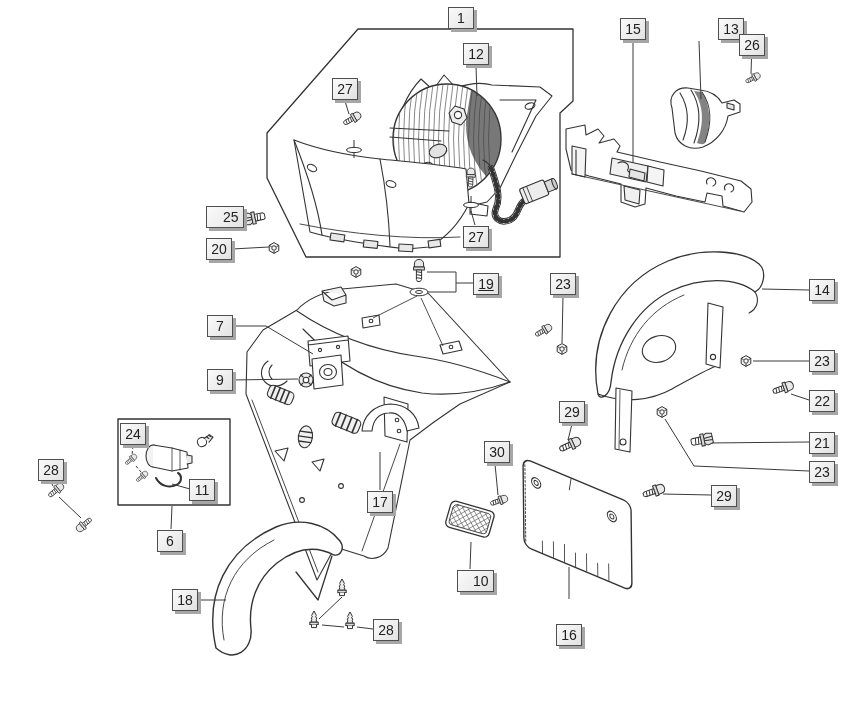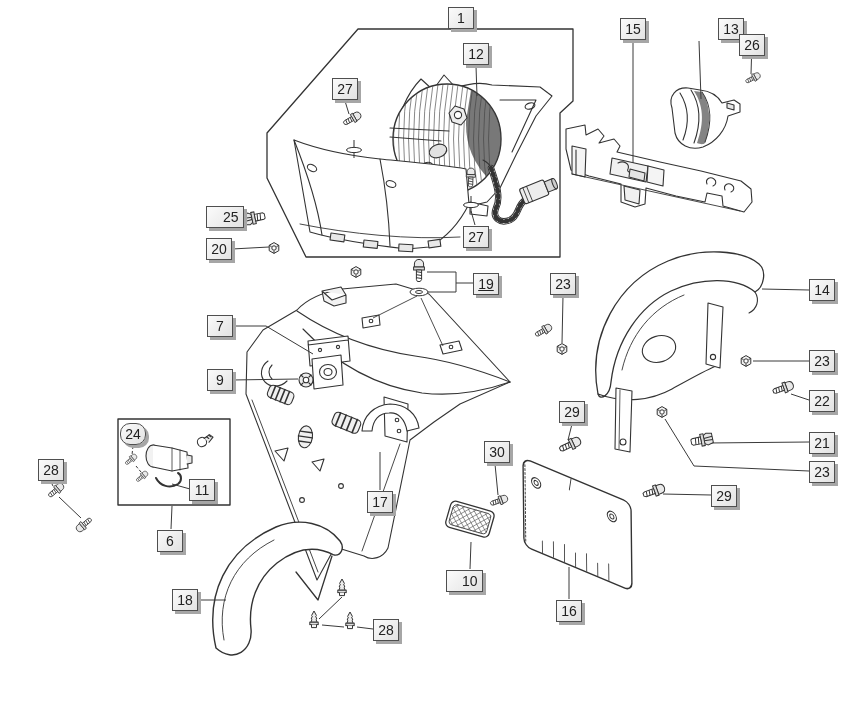--- a/index.html
+++ b/index.html
@@ -300,28 +300,28 @@
     <div class="callout" style="left: 332px; top: 78px;">27</div>
     <div class="callout" style="left: 206px; top: 206px; padding-left: 16px;">25</div>
     <div class="callout" style="left: 206px; top: 238px;">20</div>
     <div class="callout" style="left: 463px; top: 226px;">27</div>
     <div class="callout" style="left: 473px; top: 273px; text-decoration: underline;">19</div>
     <div class="callout" style="left: 550px; top: 273px;">23</div>
     <div class="callout" style="left: 809px; top: 279px;">14</div>
     <div class="callout" style="left: 207px; top: 315px;">7</div>
     <div class="callout" style="left: 207px; top: 369px;">9</div>
     <div class="callout" style="left: 809px; top: 350px;">23</div>
-    <div class="callout" style="left: 809px; top: 390px;">22</div>
+    <div class="callout" style="left: 809px; top: 390px; text-align: right;">22</div>
     <div class="callout" style="left: 559px; top: 401px;">29</div>
     <div class="callout" style="left: 809px; top: 432px;">21</div>
-    <div class="callout" style="left: 120px; top: 423px; border-radius: 10px;">24</div>
+    <div class="callout" style="left: 120px; top: 423px;">24</div>
     <div class="callout" style="left: 809px; top: 461px;">23</div>
     <div class="callout" style="left: 38px; top: 459px;">28</div>
     <div class="callout" style="left: 484px; top: 441px;">30</div>
     <div class="callout" style="left: 189px; top: 479px;">11</div>
     <div class="callout" style="left: 711px; top: 485px;">29</div>
     <div class="callout" style="left: 157px; top: 530px;">6</div>
     <div class="callout" style="left: 367px; top: 491px;">17</div>
-    <div class="callout" style="left: 446px; top: 570px; padding-left: 15px;">10</div>
-    <div class="callout" style="left: 556px; top: 600px;">16</div>
+    <div class="callout" style="left: 457px; top: 570px; padding-left: 15px;">10</div>
+    <div class="callout" style="left: 556px; top: 624px;">16</div>
     <div class="callout" style="left: 172px; top: 589px;">18</div>
     <div class="callout" style="left: 373px; top: 619px;">28</div>
   </div>
 
 </body></html>

